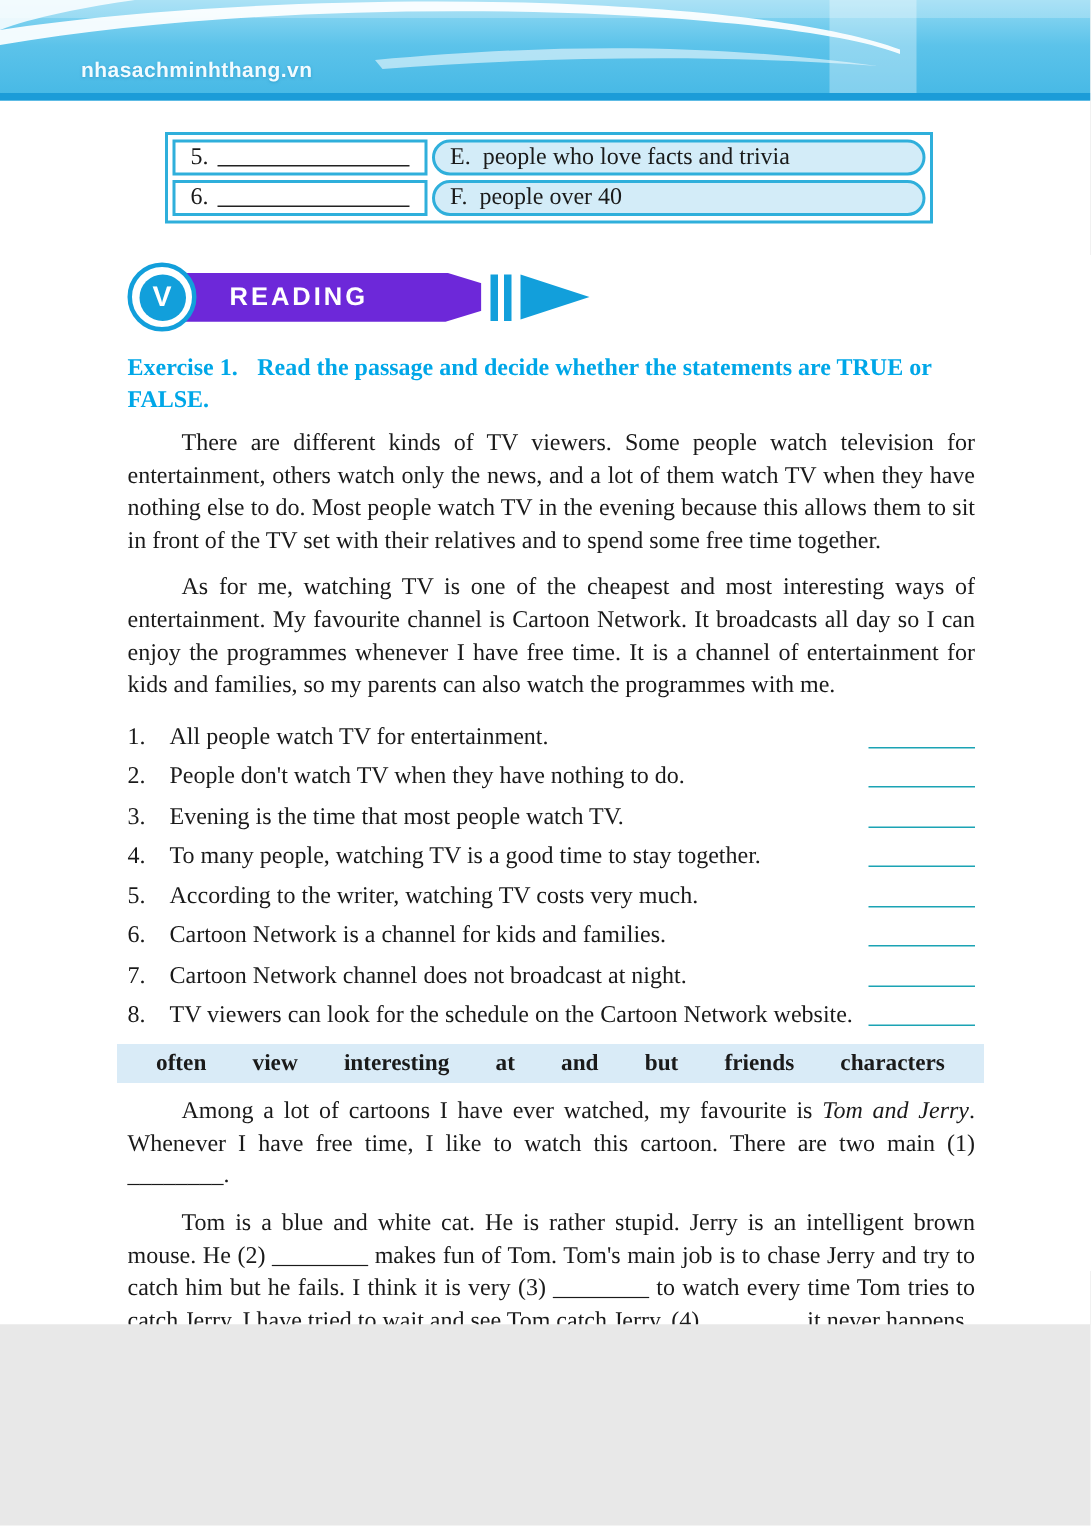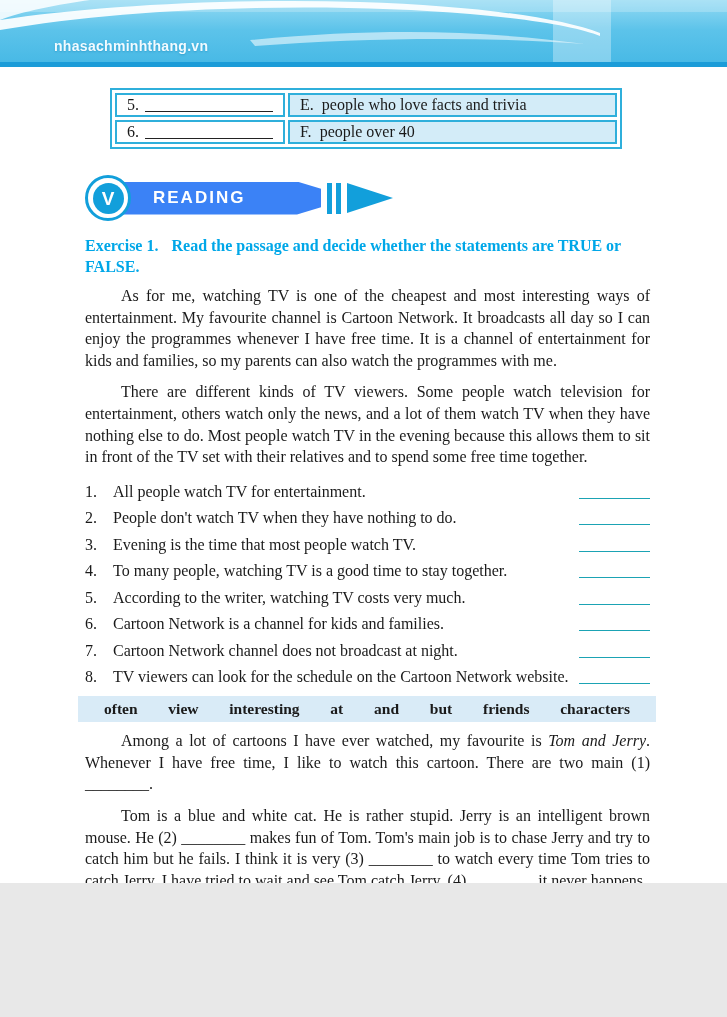--- a/index.html
+++ b/index.html
@@ -34,42 +34,42 @@
     border-collapse:separate; border-spacing:3px;
     background:#ffffff; border:2.5px solid #2fafdb;
     width:512px;
   }
   table.match td {
     border:2.5px solid #2fafdb;
     height:23px; padding:1px 8px 1px 10px;
     font-size:16px; vertical-align:middle;
   }
   td.num-cell { width:170px; background:#ffffff; }
-  td.opt-cell { background:#d3ecf8; }
+  td.opt-cell { background:#d3ecf8;border-radius:12px; }
   .match-blank {
     display:inline-block; width:128px; height:1px;
     border-bottom:1.6px solid #222; margin-left:6px; vertical-align:-2px;
   }
   .opt-label { margin-right:8px; }
 
   
   .banner { margin:26px 0 0 85px; display:flex; align-items:center; height:46px; }
   .banner-circle {
     position:relative; width:46px; height:46px; border-radius:50%;
     background:#ffffff; border:3.5px solid #129fdb;
     display:flex; align-items:center; justify-content:center;
     z-index:2; flex:0 0 auto;
   }
   .banner-circle .inner {
     width:31px; height:31px; border-radius:50%; background:#129fdb;
     color:#ffffff; font-family:"Liberation Sans", sans-serif;
     font-weight:bold; font-size:19px; line-height:31px; text-align:center;
   }
   .banner-bar {
-    margin-left:-10px; width:200px; height:33px; background:#3b82f6;
+    margin-left:-10px; width:200px; height:33px; background:#6d28d9;
     clip-path:polygon(0 0, 88% 0, 100% 22%, 100% 78%, 88% 100%, 0 100%);
     display:flex; align-items:center;
     color:#ffffff; font-family:"Liberation Sans", sans-serif;
     font-weight:bold; font-size:17px; letter-spacing:2px;
     padding-left:32px;
   }
   .banner-tick { width:5px; height:31px; background:#129fdb; margin-left:6px; }
   .banner-tick + .banner-tick { margin-left:4px; }
   .banner-tip {
     margin-left:6px; width:0; height:0;
@@ -173,22 +173,22 @@
     </div>
     <div class="banner-tick"></div>
     <div class="banner-tick"></div>
     <div class="banner-tip"></div>
   </div>
 
   <div class="ex-heading">
     <span class="ex-label">Exercise 1.</span><span>Read the passage and decide whether the statements are TRUE or FALSE.</span>
   </div>
 
+  <p class="para">There are different kinds of TV viewers. Some people watch television for entertainment, others watch only the news, and a lot of them watch TV when they have nothing else to do. Most people watch TV in the evening because this allows them to sit in front of the TV set with their relatives and to spend some free time together.</p>
   <p class="para">As for me, watching TV is one of the cheapest and most interesting ways of entertainment. My favourite channel is Cartoon Network. It broadcasts all day so I can enjoy the programmes whenever I have free time. It is a channel of entertainment for kids and families, so my parents can also watch the programmes with me.</p>
-  <p class="para">There are different kinds of TV viewers. Some people watch television for entertainment, others watch only the news, and a lot of them watch TV when they have nothing else to do. Most people watch TV in the evening because this allows them to sit in front of the TV set with their relatives and to spend some free time together.</p>
 
   <div class="stmts">
     <div class="stmt">
       <span class="stmt-num">1.</span>
       <span class="stmt-text">All people watch TV for entertainment.</span>
       <span class="stmt-blank"></span>
     </div>
     <div class="stmt">
       <span class="stmt-num">2.</span>
       <span class="stmt-text">People don't watch TV when they have nothing to do.</span>

